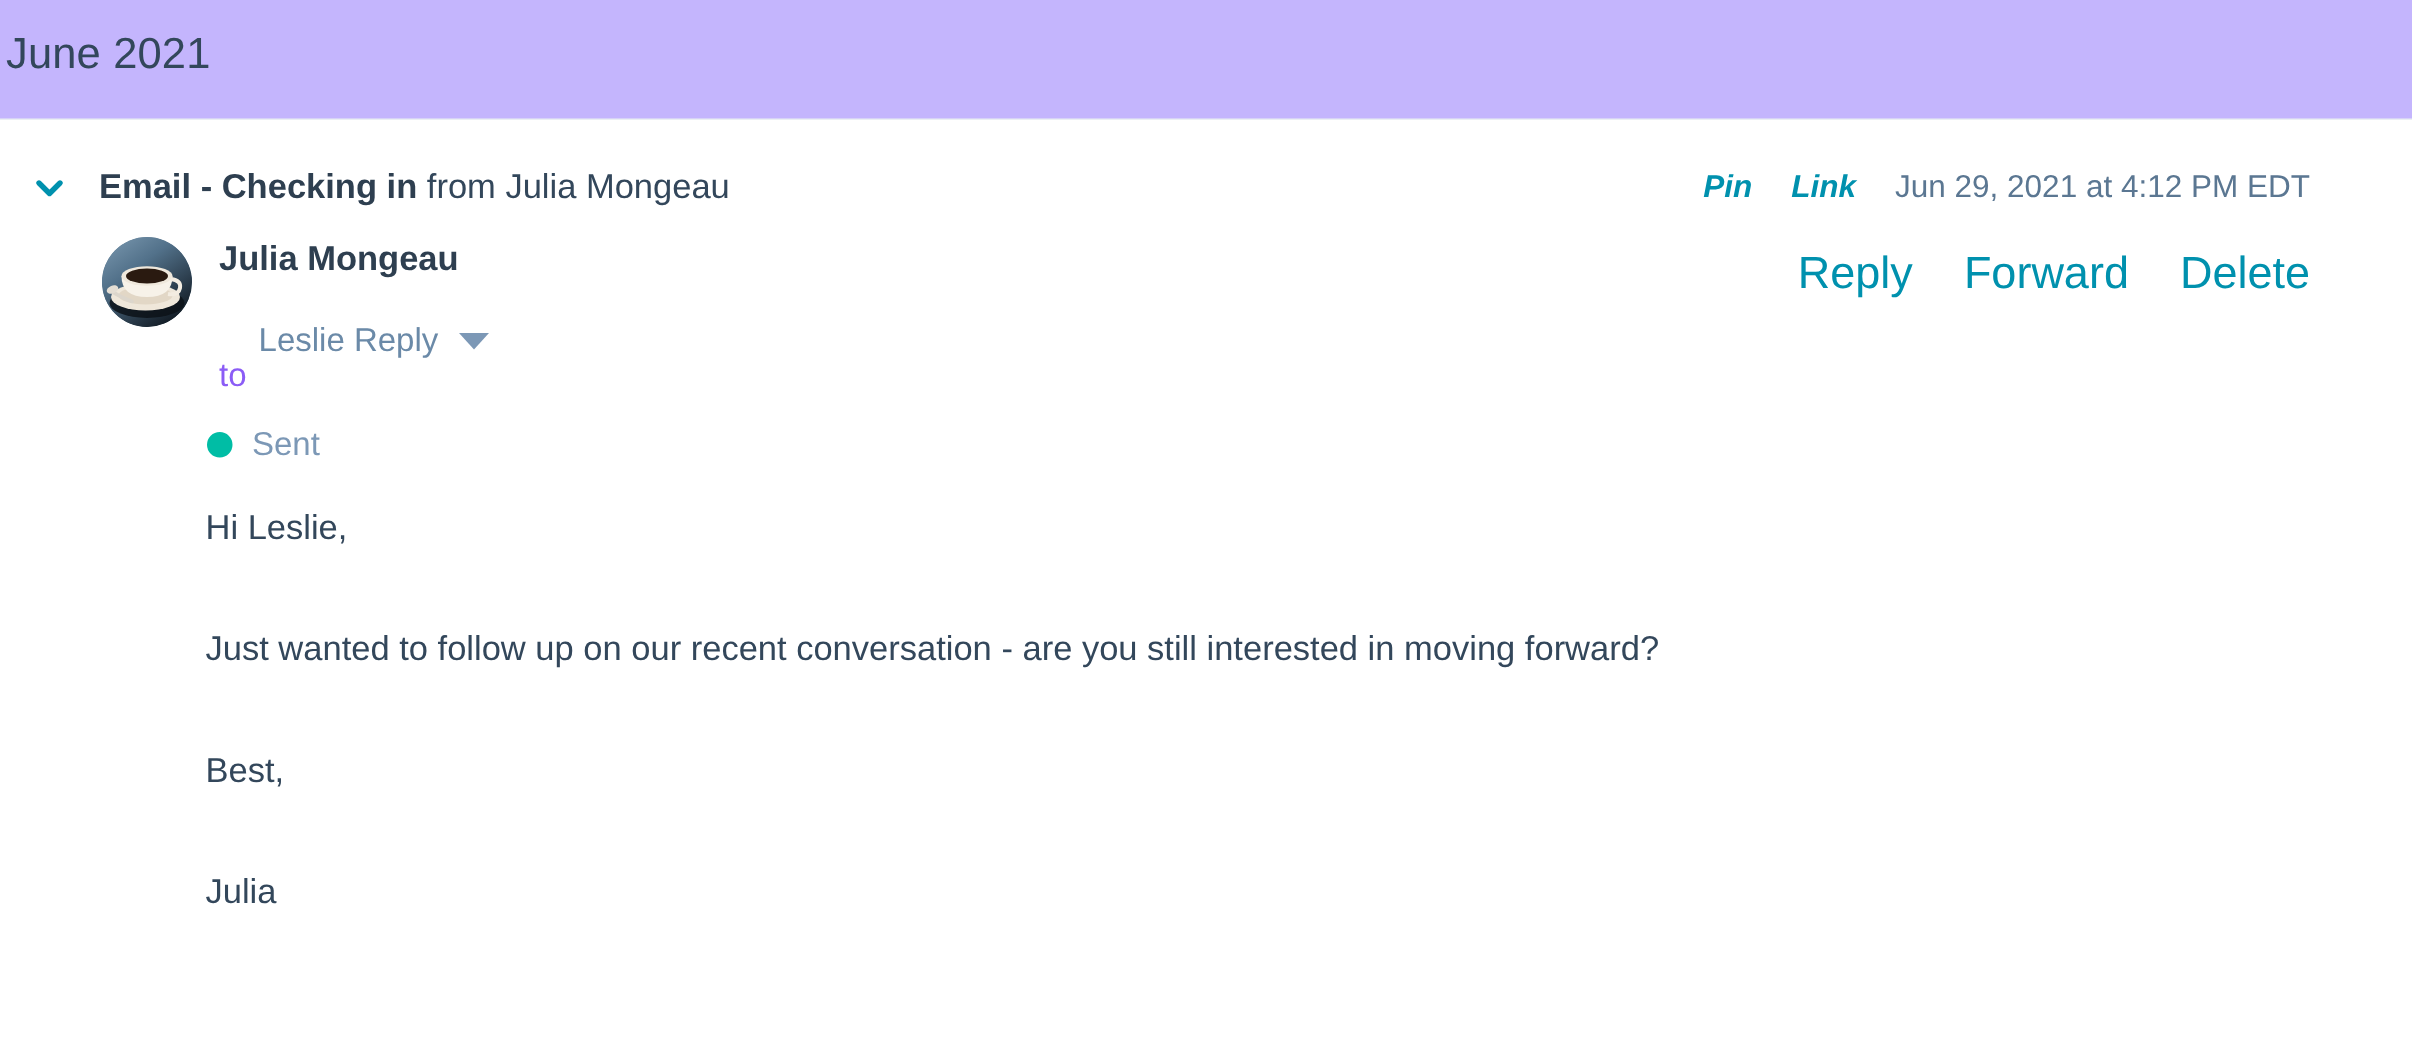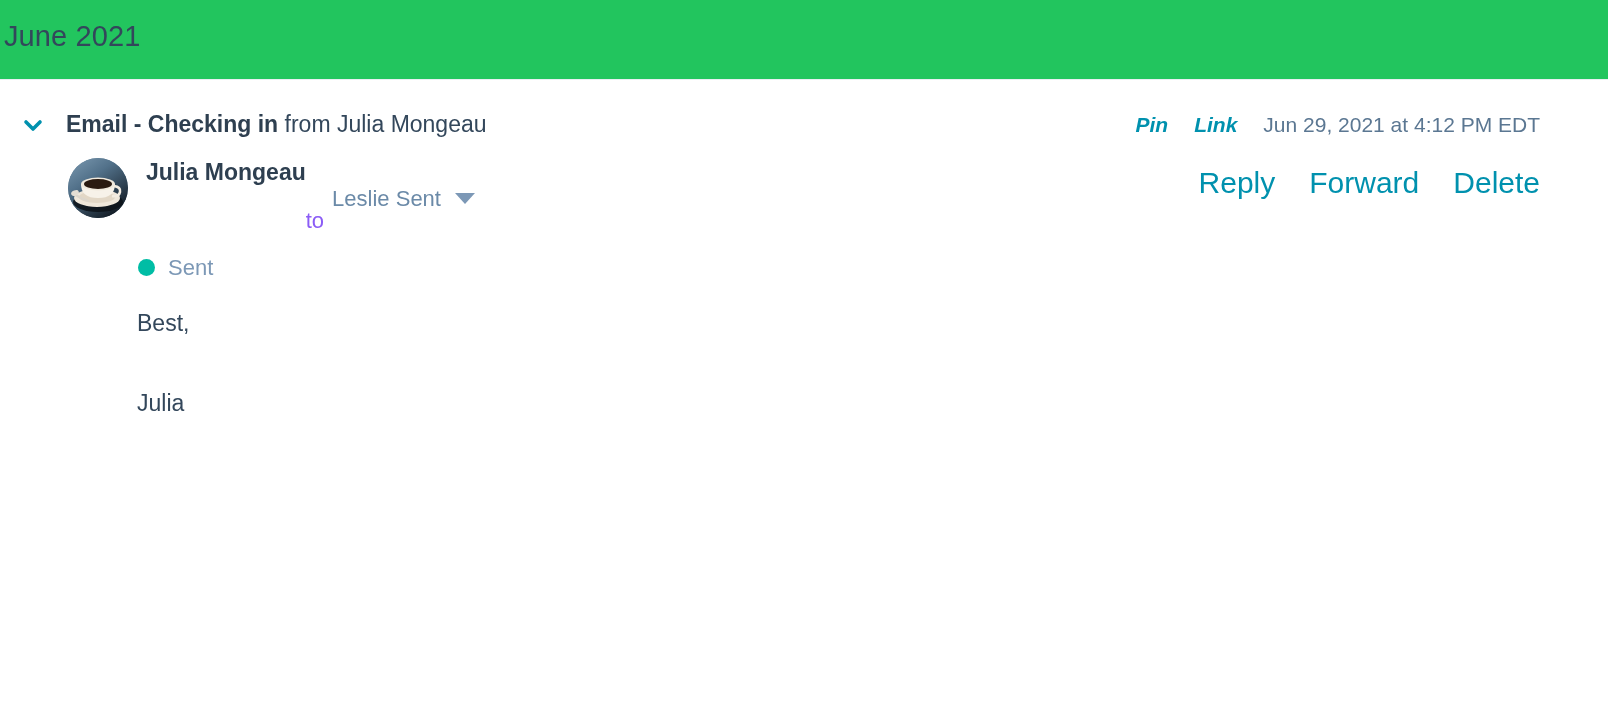--- a/index.html
+++ b/index.html
@@ -11,21 +11,21 @@
     height: 706px;
     background: #ffffff;
     font-family: "Liberation Sans", sans-serif;
     -webkit-font-smoothing: antialiased;
     overflow: hidden;
   }
 
   
   .month-band {
     height: 80px;
-    background: #22c55e;
+    background: #c4b5fd;
     border-bottom: 1px solid #eaeff3;
     box-sizing: border-box;
     display: flex;
     align-items: center;
     padding: 0 0 0 4px;
   }
   .month-label {
     font-size: 29px;
     color: #33475b;
     letter-spacing: 0.1px;
@@ -107,21 +107,21 @@
     flex: 0 0 auto;
     overflow: hidden;
     position: relative;
     background: linear-gradient(160deg, #6e8ca3 0%, #4d6b82 45%, #16212b 100%);
   }
   .avatar svg { display: block; width: 100%; height: 100%; }
 
   .sender-meta {
     margin-left: 18px;
     display: flex;
-    flex-direction: row;
+    flex-direction: column;
   }
   .sender-name {
     font-size: 23px;
     font-weight: bold;
     color: #2e3f50;
     line-height: 1.25;
   }
   .sender-to {
     display: flex;
     align-items: center;
@@ -243,35 +243,37 @@
           <path d="M6 36 q6 4 14 7" fill="none" stroke="#dcd6cc" stroke-width="2.4" stroke-linecap="round"></path>
           <ellipse cx="7" cy="35" rx="4" ry="2.6" fill="#e4ded4" transform="rotate(-22 7 35)"></ellipse>
         </g>
       </svg>
     </div>
 
     <div class="sender-meta">
       <div class="sender-name">Julia Mongeau</div>
       <div class="sender-to">
         <span class="to-word">to</span>
-        <span class="to-name">Leslie Sent</span>
+        <span class="to-name">Leslie Reply</span>
         <span class="caret-down"></span>
       </div>
     </div>
 
     <div class="actions-right">
       <a class="action-link">Reply</a>
       <a class="action-link">Forward</a>
       <a class="action-link">Delete</a>
     </div>
   </div>
 
   <div class="status-row">
     <span class="status-dot"></span>
     <span class="status-text">Sent</span>
   </div>
 
   <div class="email-body">
+    <p>Hi Leslie,</p>
+    <p>Just wanted to follow up on our recent conversation - are you still interested in moving forward?</p>
     <p>Best,</p>
     <p>Julia</p>
   </div>
 
 </div>
 
 </body></html>

